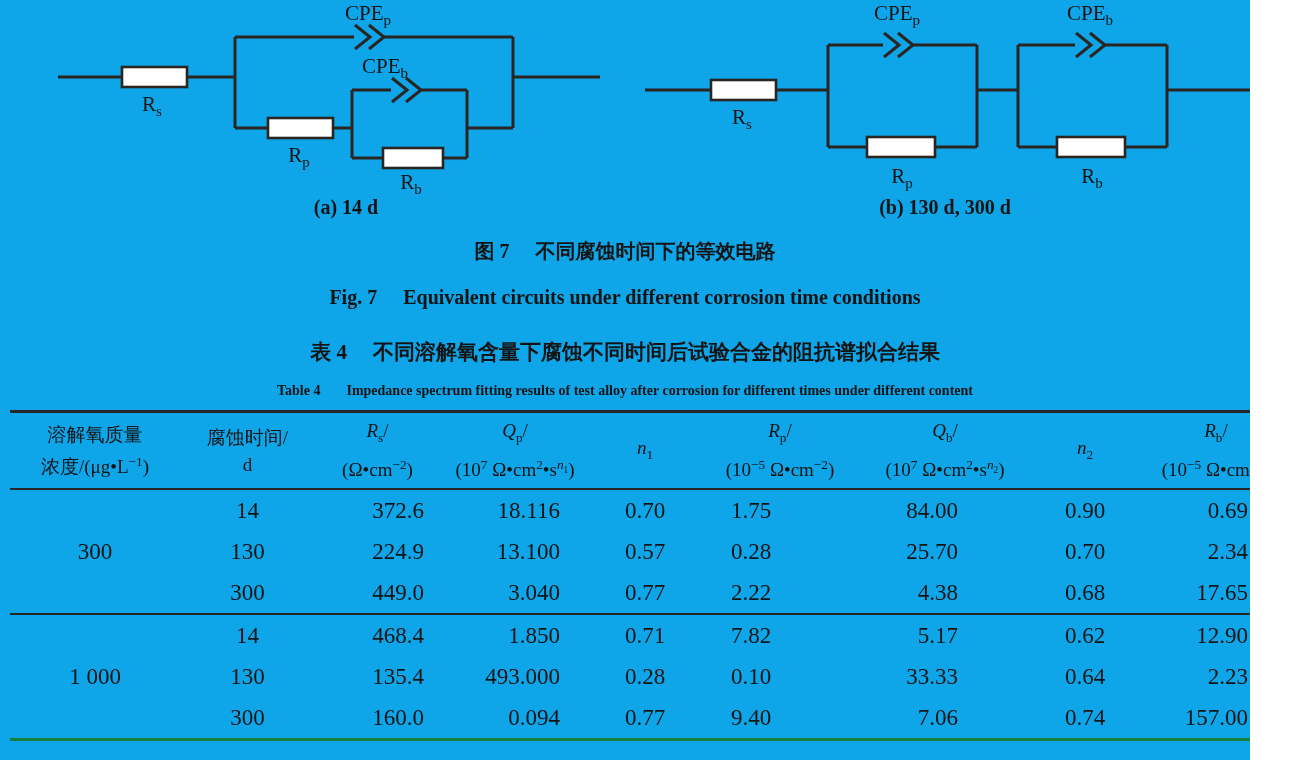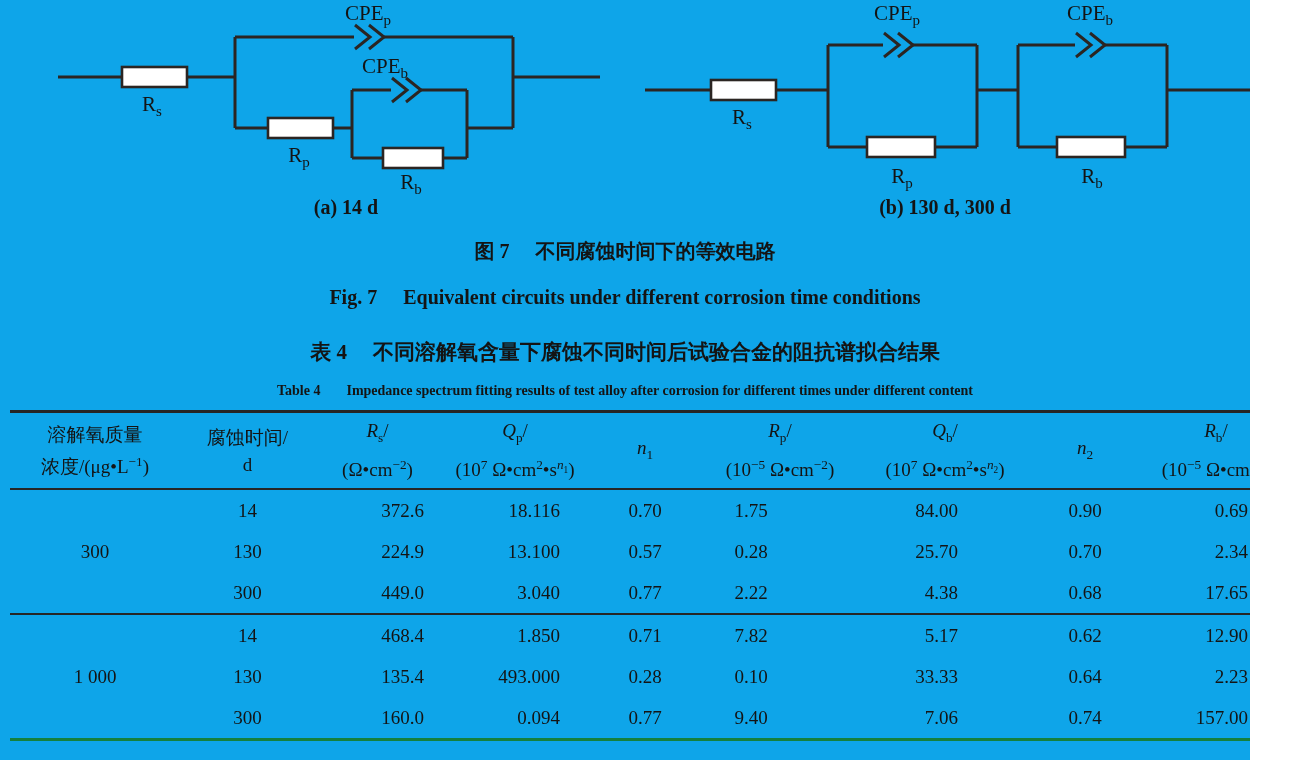--- a/index.html
+++ b/index.html
@@ -23,21 +23,21 @@
   .cap-en-fig{margin-top:19px;font-size:20px;font-weight:bold;line-height:26px;}
   .cap-zh-tab{margin-top:28px;font-size:21px;font-weight:bold;line-height:28px;}
   .cap-en-tab{margin-top:10px;font-size:14px;font-weight:bold;line-height:30px;}
   
   table.results{border-collapse:collapse;table-layout:fixed;width:1282px;margin:4px 0 0 10px;
                 border-top:3px solid #262626;border-bottom:3px solid #15803d;}
   table.results thead tr{border-bottom:2px solid #262626;}
   tbody.g1{border-bottom:2px solid #262626;}
   th{font-weight:normal;vertical-align:middle;height:75px;padding:0;font-size:19px;}
   th .hl{line-height:27px;text-align:center;}
-  td{height:41px;padding:0;font-size:19px;vertical-align:middle;margin-top:18px;}
+  td{height:41px;padding:0;font-size:23px;vertical-align:middle;margin-top:18px;}
   td.c{text-align:center;}
   td.r-rs{text-align:right;padding-right:16px;}
   td.r-qp{text-align:right;padding-right:30px;}
   td.r-rp{text-align:center;padding-right:58px;}
   td.r-qb{text-align:right;padding-right:72px;}
   td.r-rb{text-align:right;padding-right:44px;}
   sub,sup{font-size:70%;}
   i{font-style:italic;}
 </style>
 </head>

